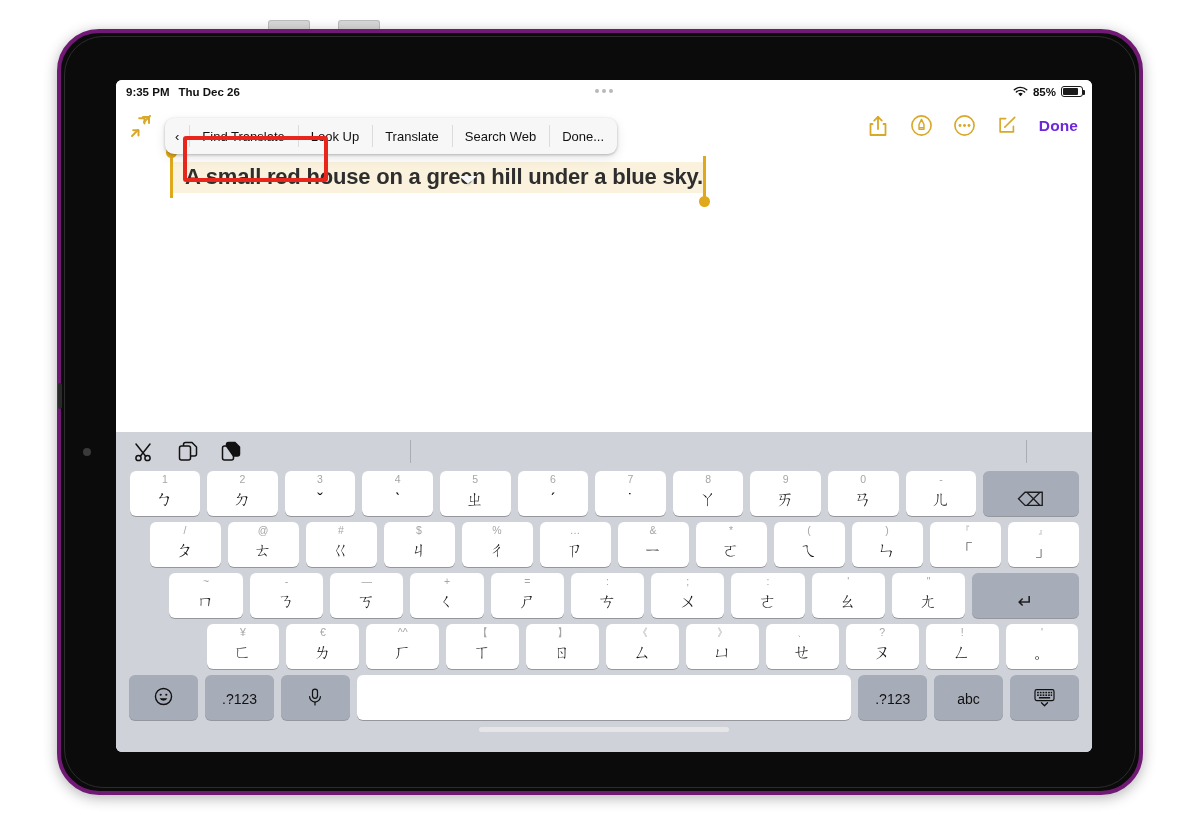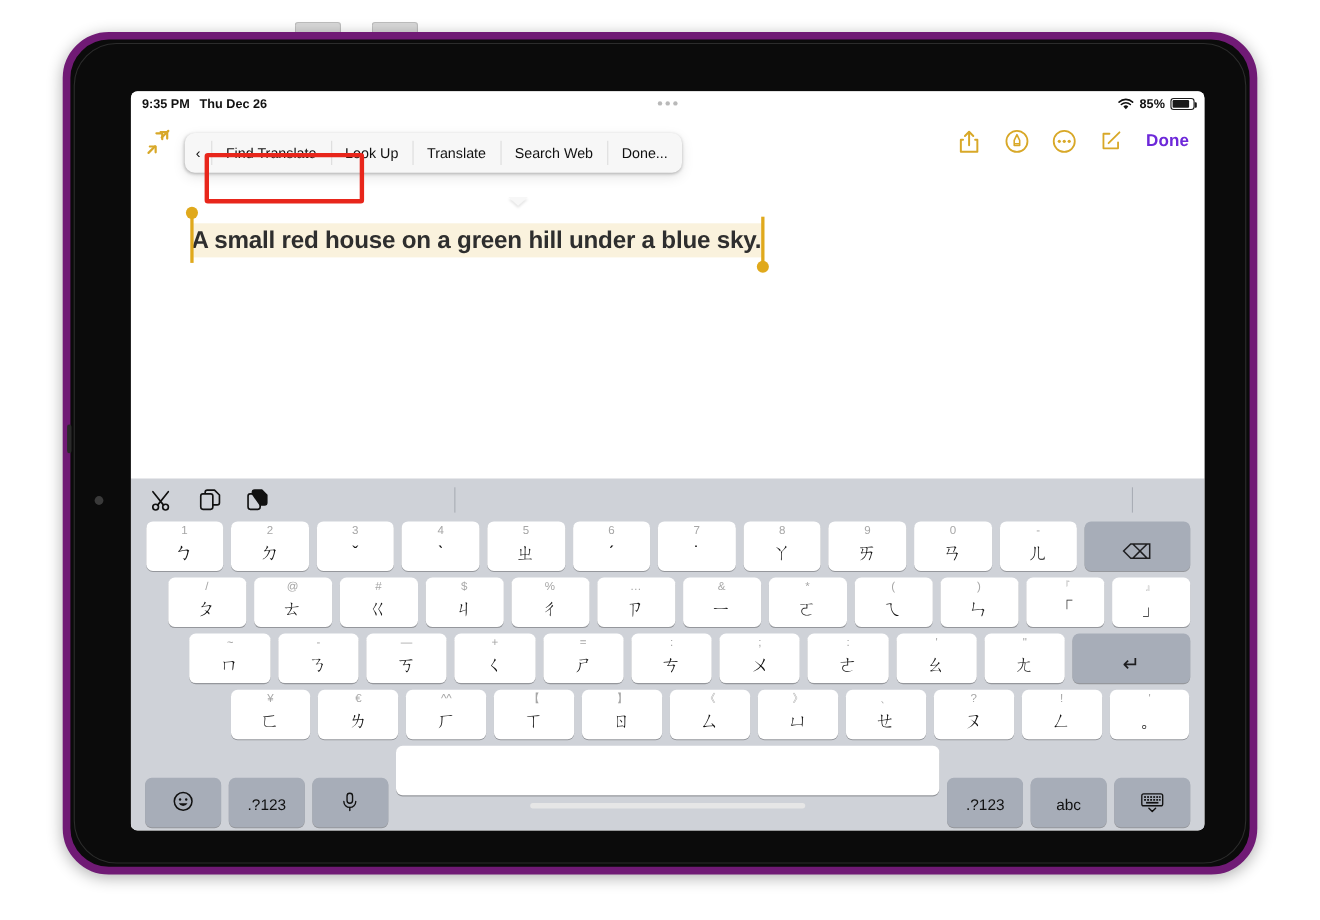--- a/index.html
+++ b/index.html
@@ -15,21 +15,21 @@
 
   .vol-btn {
     position:absolute; background:#d8d8d8; border-radius:3px 3px 0 0;
     height:10px; top:20px; border:1px solid #bdbdbd; border-bottom:none;
   }
 
   #device {
     position:absolute; left:57px; top:29px; width:1086px; height:766px;
     background:#0b0b0b;
     border-radius:42px;
-    border:7px solid #701a75;
+    border:4px solid #701a75;
     box-shadow: 0 3px 14px rgba(0,0,0,.30);
   }
   #device::after{
     content:""; position:absolute; inset:3px; border-radius:39px;
     border:1px solid #2c2c2c; pointer-events:none;
   }
   .side-dot{
     position:absolute; left:-3px; top:350px; width:4px; height:26px;
     background:#2a2a2a; border-radius:2px;
   }
@@ -116,25 +116,24 @@
   }
 
   
   #note-area{
     position:relative; height:calc(100% - 23px - 48px - 320px);
     background:#fff;
   }
   #sel-line{
     position:absolute; left:55px; top:11px;
     background:#faf2dd;
-    padding:2px 2px 3px 0;
+    padding:2px 2px 3px 14px;
     font-size:22px; font-weight:bold; color:#2e2e2e;
     letter-spacing:-.2px;
     white-space:nowrap;
-    margin-top:38px;
   }
   .handle-l, .handle-r{ position:absolute; background:#e0a91c; width:2.6px; }
   .handle-l{ left:-1px; top:-6px; height:42px; }
   .handle-r{ right:-1px; top:-6px; height:42px; }
   .handle-l::before{
     content:""; position:absolute; left:-4px; top:-9px;
     width:11px; height:11px; border-radius:50%; background:#e0a91c;
   }
   .handle-r::after{
     content:""; position:absolute; left:-4px; bottom:-9px;
@@ -177,21 +176,21 @@
     font-size:17px; color:#111; line-height:17px; padding-bottom:8px;
   }
   .key.gray{ background:#a7adb8; box-shadow:0 1px 0 rgba(0,0,0,.28); }
   .key.gray .main{ color:#1d1d1f; }
   .key.wide-bs{ flex: 1.35 1 0; }
   .key.wide-ret{ flex: 1.45 1 0; }
   .r2{ padding-left:27px; padding-right:7px; }
   .r3{ padding-left:47px; padding-right:7px; }
   .r4{ padding-left:84px; padding-right:7px; }
   .r5{ padding:0 7px; }
-  .key.fn{ background:#a7adb8;margin-top:29px; }
+  .key.fn{ background:#a7adb8; }
   .key.space{ flex: 7.2 1 0; background:#fff; }
   .key.sm{ flex:1 1 0; }
   .key.emoji{ flex:1 1 0; }
   .key .main.small{ font-size:14px; padding-bottom:12px; }
   .key .main.icon{ padding-bottom:10px; }
 
   #home-indicator{
     position:absolute; left:50%; transform:translateX(-50%);
     bottom:20px; width:250px; height:5px; border-radius:3px; background:#e6e6e6;
   }

